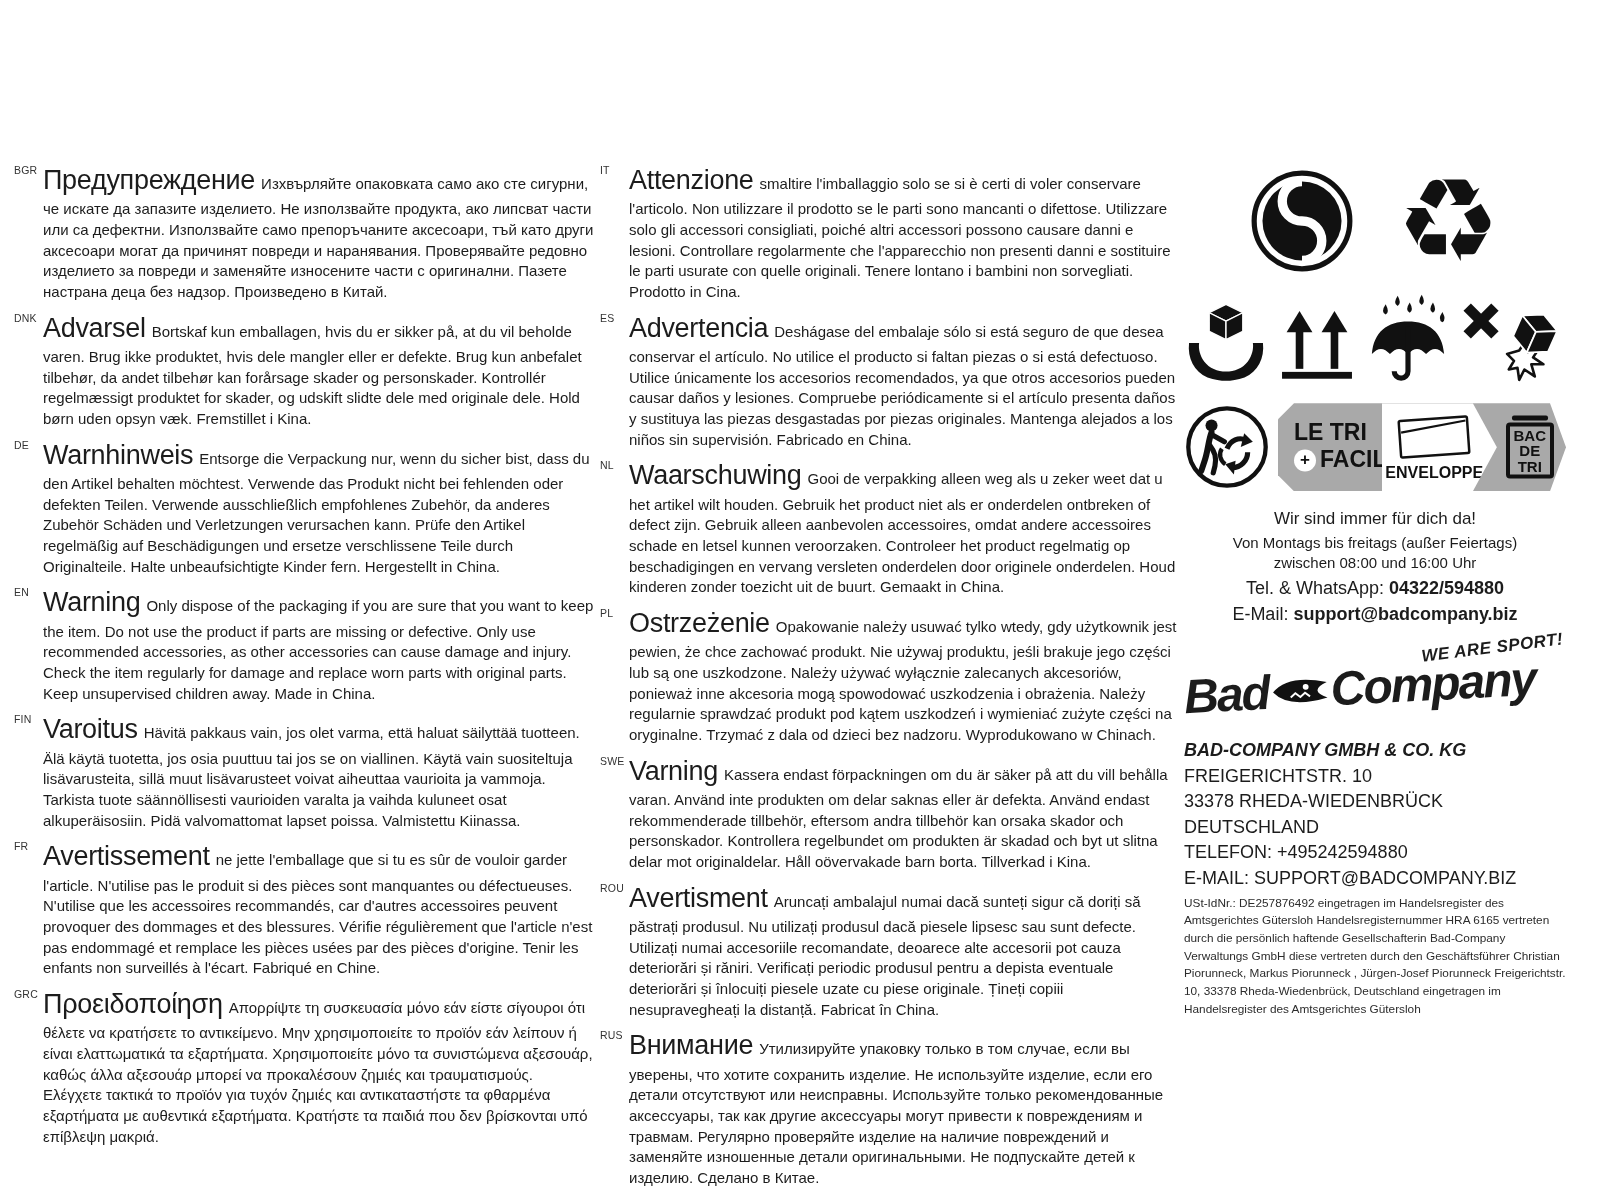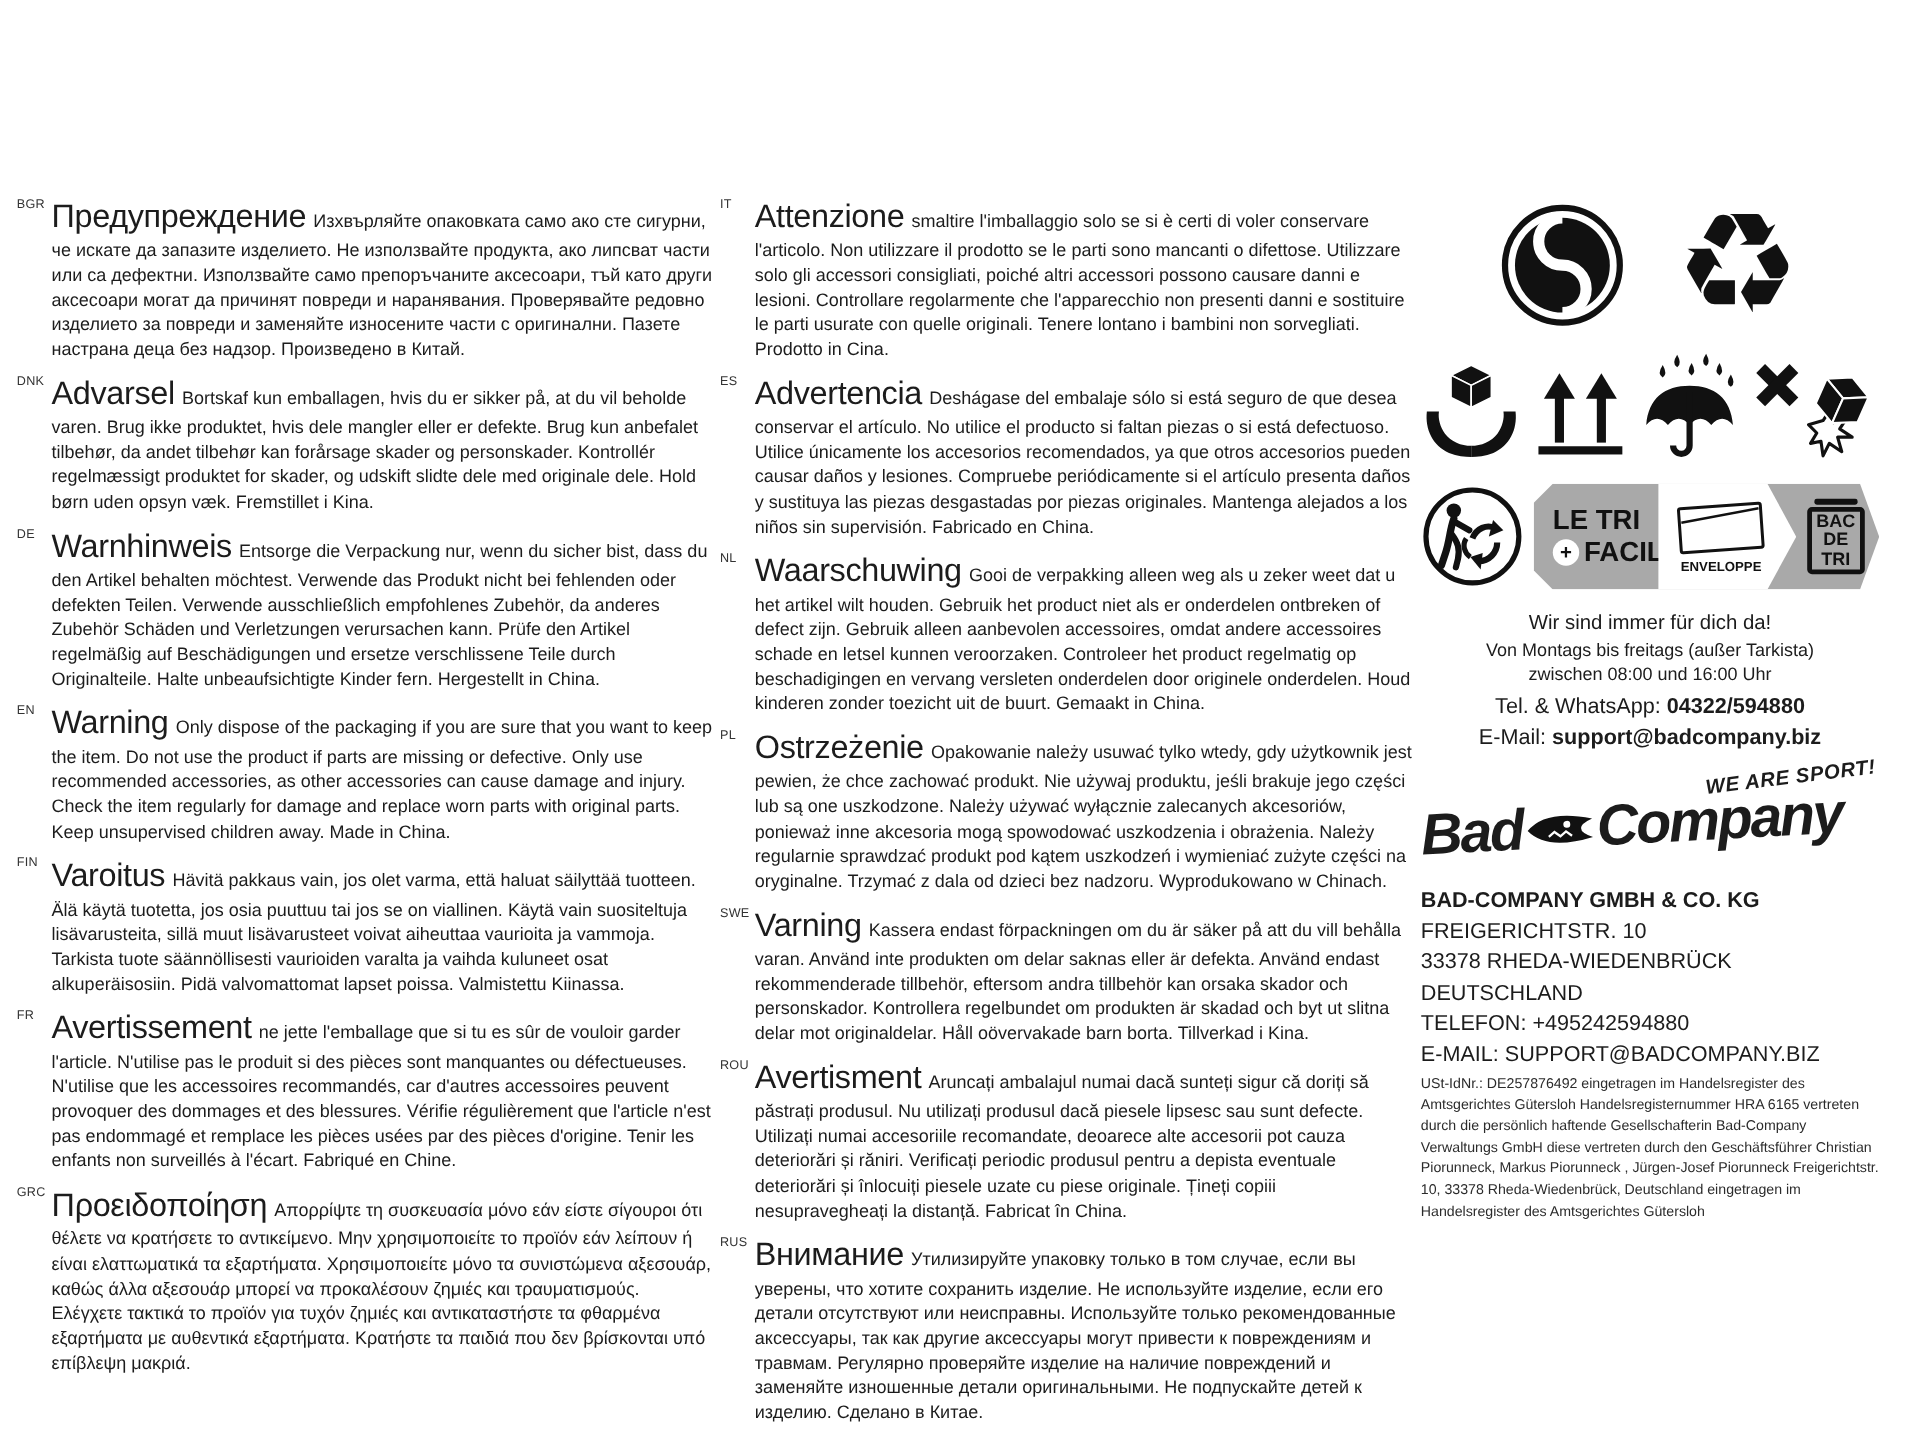--- a/index.html
+++ b/index.html
@@ -25,40 +25,40 @@
   .banner{position:relative;flex:1;height:88px;background:#a9a9a9;
     clip-path:polygon(16px 0,calc(100% - 16px) 0,100% 50%,calc(100% - 16px) 100%,16px 100%,0 calc(100% - 16px),0 16px);}
   .banner-left{position:absolute;left:16px;top:50%;transform:translateY(-50%);}
   .le-tri{font-size:23px;font-weight:800;line-height:1.05;color:#111;}
   .facile-row{display:flex;align-items:center;gap:4px;margin-top:2px;}
   .plus-circle{width:22px;height:22px;border-radius:50%;background:#fff;color:#111;font-weight:800;font-size:17px;display:flex;align-items:center;justify-content:center;line-height:1;}
   .facile{font-size:23px;font-weight:800;color:#111;}
   .banner-arrow{position:absolute;left:36%;top:0;height:100%;width:40%;background:#fff;
     clip-path:polygon(0 0,calc(100% - 24px) 0,100% 50%,calc(100% - 24px) 100%,0 100%);
     display:flex;flex-direction:column;align-items:center;justify-content:center;padding-right:10px;box-sizing:border-box;}
-  .enveloppe-label{font-size:11px;font-weight:700;margin-top:2px;color:#111;}
+  .enveloppe-label{font-size:16px;font-weight:700;margin-top:2px;color:#111;}
   .banner-bin{position:absolute;right:12px;top:50%;transform:translateY(-50%);}
   .bin{border:4px solid #111;border-radius:4px;padding:1px 4px;text-align:center;}
   .bin-lid{width:36px;height:5px;background:#111;border-radius:2px;margin:0 auto 2px;}
   .bin-line{font-size:15px;font-weight:800;line-height:1.02;color:#111;}
 
   .contact{text-align:center;margin:6px 0 0;}
   .contact-headline{font-size:17px;font-weight:400;margin-bottom:4px;}
   .contact-line{font-size:15px;line-height:1.35;}
   .contact-tel,.contact-email{font-size:18px;line-height:1.35;margin-top:2px;}
   .bold{font-weight:700;}
 
   .logo{position:relative;height:100px;margin:10px 0 0;}
   .logo-tagline{position:absolute;right:2px;top:2px;font-size:17px;font-weight:700;font-style:italic;transform:rotate(-7deg);letter-spacing:.5px;}
   .logo-main{position:absolute;left:0;top:28px;display:flex;align-items:center;transform:rotate(-3deg);}
   .logo-word{font-size:48px;font-weight:700;font-style:italic;letter-spacing:-2px;line-height:1;}
   .logo-shark{margin:0 2px;}
 
   .address{font-size:18px;line-height:1.42;margin-top:2px;}
-  .address-line1{font-weight:700;}
+  .address-line1{font-weight:700;font-style:italic;}
   .legal{font-size:11.8px;line-height:1.5;color:#2b2b2b;margin:3px 0 0;}
 </style>
 </head>
 <body>
 
 <div class="page">
 
   <div class="col col-left">
     <div class="lang-block">
       <span class="lang-code">BGR</span>
@@ -211,21 +211,21 @@
             <div class="bin-line">BAC</div>
             <div class="bin-line">DE</div>
             <div class="bin-line">TRI</div>
           </div>
         </div>
       </div>
     </div>
 
     <div class="contact">
       <div class="contact-headline">Wir sind immer für dich da!</div>
-      <div class="contact-line">Von Montags bis freitags (außer Tarkista)</div>
+      <div class="contact-line">Von Montags bis freitags (außer Feiertags)</div>
       <div class="contact-line">zwischen 08:00 und 16:00 Uhr</div>
       <div class="contact-tel"><span>Tel. &amp; WhatsApp: </span><span class="bold">04322/594880</span></div>
       <div class="contact-email"><span>E-Mail: </span><span class="bold">support@badcompany.biz</span></div>
     </div>
 
     <div class="logo">
       <div class="logo-tagline">WE ARE SPORT!</div>
       <div class="logo-main">
         <span class="logo-word">Bad</span>
         <svg class="logo-shark" viewBox="0 0 60 40" width="58" height="40">

